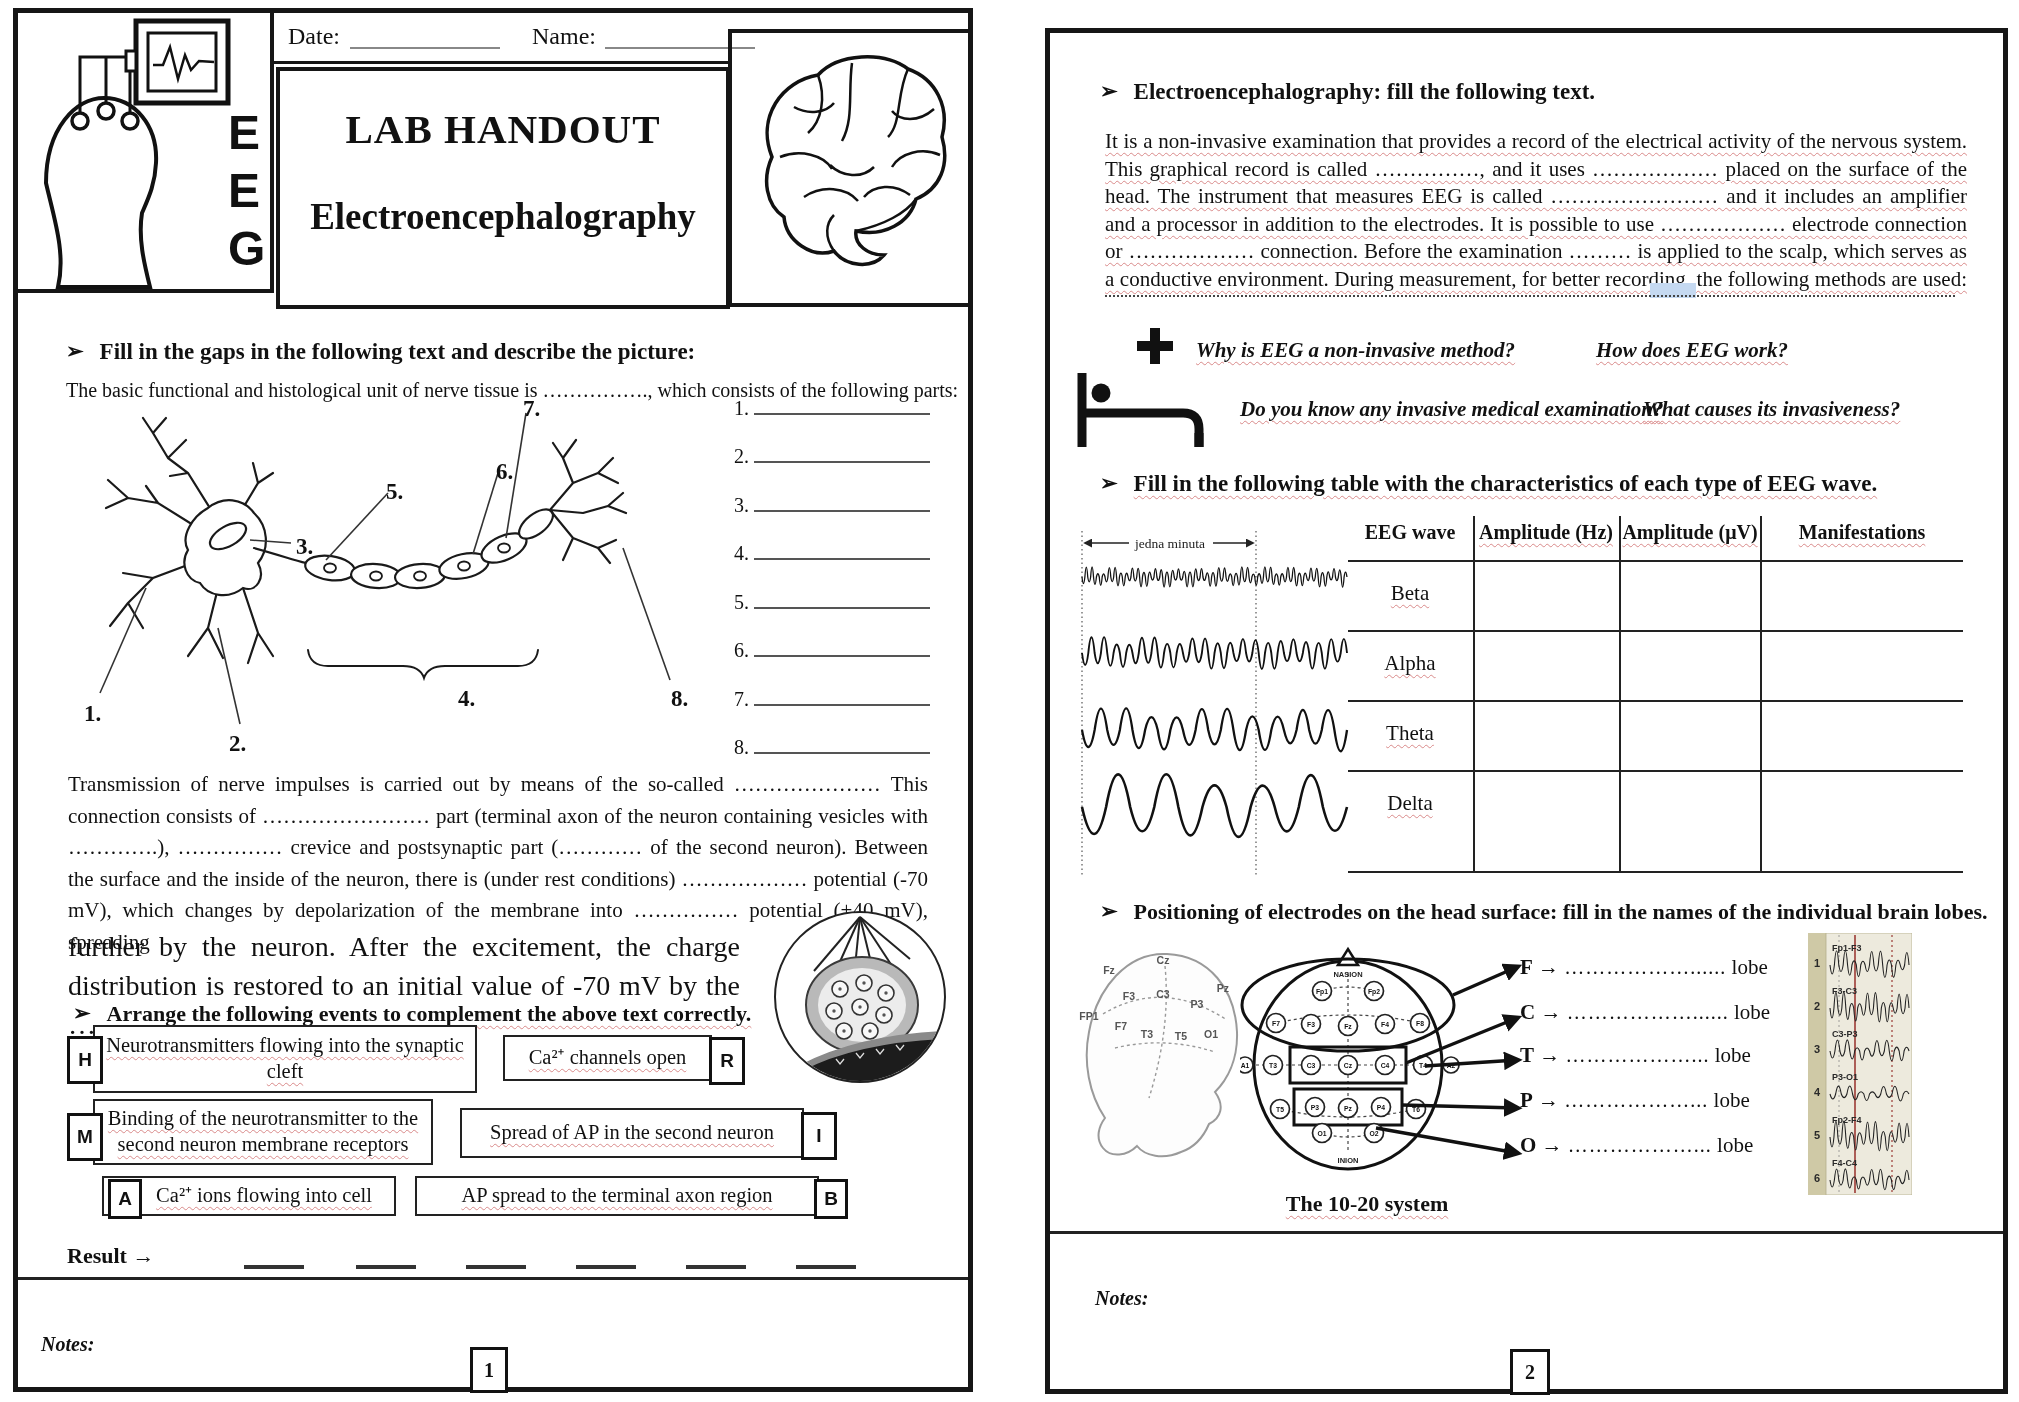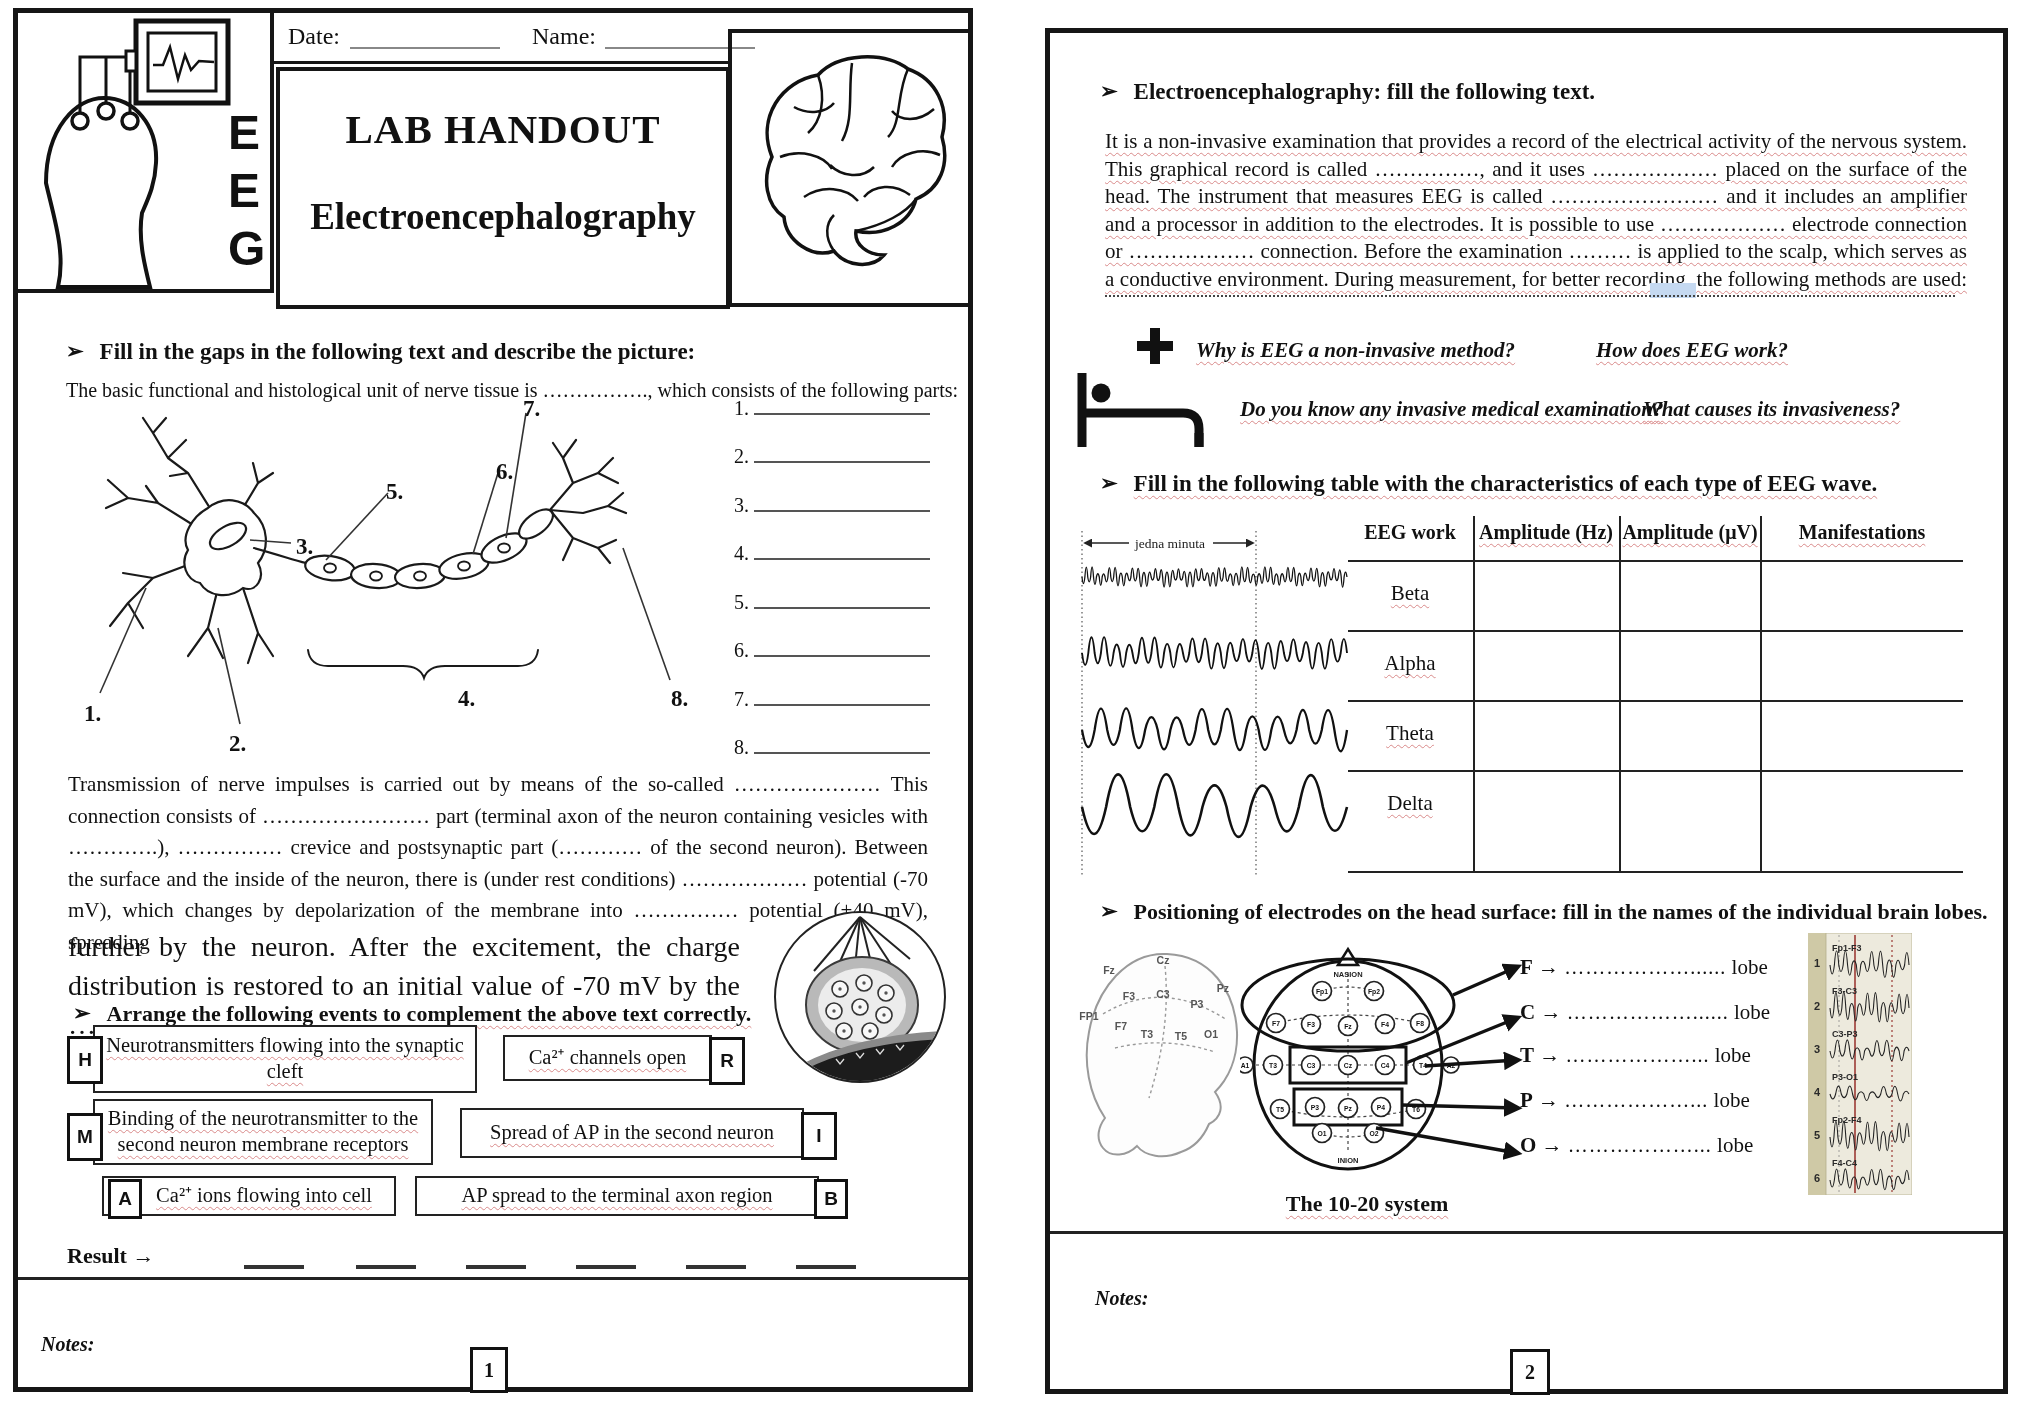--- a/index.html
+++ b/index.html
@@ -277,21 +277,21 @@
       <line x1="191" y1="6" x2="191" y2="350" stroke="#555" stroke-width="1.2" stroke-dasharray="1.5,3"></line>
       <line x1="20" y1="18" x2="64" y2="18" stroke="#222" stroke-width="1.5" marker-start="url(#wfArr)"></line>
       <line x1="148" y1="18" x2="188" y2="18" stroke="#222" stroke-width="1.5" marker-end="url(#wfArr)"></line>
       <text x="105" y="23" text-anchor="middle" font-size="13.5" fill="#222" font-family="Liberation Serif,serif">jedna minuta</text>
       <path fill="none" stroke="#111" stroke-width="1.3" d="M17,52 q1.44,13.00 2.88,0 q1.44,-19.83 2.88,0 q1.44,9.72 2.88,0 q1.44,-19.98 2.88,0 q1.44,14.65 2.88,0 q1.44,-6.55 2.88,0 q1.44,16.50 2.88,0 q1.44,-6.18 2.88,0 q1.44,9.80 2.88,0 q1.44,-18.89 2.88,0 q1.44,9.09 2.88,0 q1.44,-19.35 2.88,0 q1.44,17.57 2.88,0 q1.44,-7.76 2.88,0 q1.44,17.47 2.88,0 q1.44,-7.46 2.88,0 q1.44,7.32 2.88,0 q1.44,-17.58 2.88,0 q1.44,7.90 2.88,0 q1.44,-17.44 2.88,0 q1.44,19.50 2.88,0 q1.44,-9.01 2.88,0 q1.44,18.74 2.88,0 q1.44,-9.92 2.88,0 q1.44,6.02 2.88,0 q1.44,-16.55 2.88,0 q1.44,6.72 2.88,0 q1.44,-14.53 2.88,0 q1.44,20.14 2.88,0 q1.44,-9.71 2.88,0 q1.44,19.67 2.88,0 q1.44,-13.11 2.88,0 q1.44,6.00 2.88,0 q1.44,-16.26 2.88,0 q1.44,6.19 2.88,0 q1.44,-11.24 2.88,0 q1.44,19.61 2.88,0 q1.44,-9.56 2.88,0 q1.44,19.66 2.88,0 q1.44,-16.31 2.88,0 q1.44,6.96 2.88,0 q1.44,-16.82 2.88,0 q1.44,6.80 2.88,0 q1.44,-8.31 2.88,0 q1.44,18.37 2.88,0 q1.44,-8.65 2.88,0 q1.44,18.40 2.88,0 q1.44,-18.82 2.88,0 q1.44,8.31 2.88,0 q1.44,-17.96 2.88,0 q1.44,8.69 2.88,0 q1.44,-6.36 2.88,0 q1.44,17.08 2.88,0 q1.44,-7.42 2.88,0 q1.44,15.95 2.88,0 q1.44,-20.13 2.88,0 q1.44,9.40 2.88,0 q1.44,-19.12 2.88,0 q1.44,11.58 2.88,0 q1.44,-5.70 2.88,0 q1.44,16.31 2.88,0 q1.44,-6.51 2.88,0 q1.44,12.78 2.88,0 q1.44,-20.16 2.88,0 q1.44,9.77 2.88,0 q1.44,-19.64 2.88,0 q1.44,14.87 2.88,0 q1.44,-6.24 2.88,0 q1.44,16.38 2.88,0 q1.44,-6.50 2.88,0 q1.44,9.57 2.88,0 q1.44,-19.18 2.88,0 q1.44,9.27 2.88,0 q1.44,-19.04 2.88,0 q1.44,17.81 2.88,0 q1.44,-7.50 2.88,0 q1.44,17.23 2.88,0 q1.44,-7.74 2.88,0 q1.44,7.05 2.88,0 q1.44,-17.80 2.88,0 q1.44,8.18 2.88,0 q1.44,-17.17 2.88,0 q1.44,19.78 2.88,0 q1.44,-8.85 2.88,0 q1.44,18.42 2.88,0 q1.44,-10.17 2.88,0 q1.44,5.72 2.88,0 q1.44,-16.64 2.88,0 q1.44,7.06 2.88,0 q1.44,-14.30 2.88,0 q1.44,20.45 2.88,0 q1.44,-9.68 2.88,0"></path>
       <path fill="none" stroke="#111" stroke-width="1.9" d="M17,128 q3.15,24.00 6.31,0 q3.15,-31.57 6.31,0 q3.15,20.37 6.31,0 q3.15,-31.73 6.31,0 q3.15,25.82 6.31,0 q3.15,-16.86 6.31,0 q3.15,27.87 6.31,0 q3.15,-16.44 6.31,0 q3.15,20.46 6.31,0 q3.15,-30.52 6.31,0 q3.15,19.67 6.31,0 q3.15,-31.03 6.31,0 q3.15,29.06 6.31,0 q3.15,-18.20 6.31,0 q3.15,28.95 6.31,0 q3.15,-17.86 6.31,0 q3.15,17.71 6.31,0 q3.15,-29.07 6.31,0 q3.15,18.35 6.31,0 q3.15,-28.92 6.31,0 q3.15,31.19 6.31,0 q3.15,-19.58 6.31,0 q3.15,30.35 6.31,0 q3.15,-20.59 6.31,0 q3.15,16.27 6.31,0 q3.15,-27.93 6.31,0 q3.15,17.04 6.31,0 q3.15,-25.70 6.31,0 q3.15,31.91 6.31,0 q3.15,-20.35 6.31,0 q3.15,31.38 6.31,0 q3.15,-24.12 6.31,0 q3.15,16.25 6.31,0 q3.15,-27.61 6.31,0 q3.15,16.46 6.31,0 q3.15,-22.05 6.31,0 q3.15,31.32 6.31,0 q3.15,-20.19 6.31,0 q3.15,31.38 6.31,0 q3.15,-27.67 6.31,0 q3.15,17.31 6.31,0 q3.15,-28.23 6.31,0"></path>
       <path fill="none" stroke="#111" stroke-width="2.3" d="M17,205 q6.31,34.00 12.62,0 q6.31,-42.94 12.62,0 q6.31,29.71 12.62,0 q6.31,-43.12 12.62,0 q6.31,36.15 12.62,0 q6.31,-25.57 12.62,0 q6.31,38.57 12.62,0 q6.31,-25.08 12.62,0 q6.31,29.82 12.62,0 q6.31,-41.70 12.62,0 q6.31,28.89 12.62,0 q6.31,-42.30 12.62,0 q6.31,39.97 12.62,0 q6.31,-27.15 12.62,0 q6.31,39.84 12.62,0 q6.31,-26.75 12.62,0 q6.31,26.57 12.62,0 q6.31,-39.99 12.62,0 q6.31,27.33 12.62,0 q6.31,-39.80 12.62,0 q6.31,42.49 12.62,0"></path>
       <path fill="none" stroke="#111" stroke-width="2.6" d="M17,282 q12.05,54.00 24.09,0 q12.05,-65.35 24.09,0 q12.05,48.55 24.09,0 q12.05,-65.59 24.09,0 q12.05,56.73 24.09,0 q12.05,-43.29 24.09,0 q12.05,59.81 24.09,0 q12.05,-42.66 24.09,0 q12.05,48.69 24.09,0 q12.05,-63.78 24.09,0 q12.05,47.50 24.09,0"></path>
     </svg>
 
-    <div class="thead" style="left:300px;top:488px;width:120px;">EEG work</div>
+    <div class="thead" style="left:300px;top:488px;width:120px;">EEG wave</div>
     <div class="thead wavy" style="left:426px;top:488px;width:140px;">Amplitude (Hz)</div>
     <div class="thead wavy" style="left:572px;top:488px;width:136px;">Amplitude (μV)</div>
     <div class="thead wavy" style="left:713px;top:488px;width:198px;">Manifestations</div>
     <div class="hline" style="left:298px;top:527px;width:615px;height:2px;"></div>
     <div class="hline" style="left:298px;top:597px;width:615px;height:1.5px;"></div>
     <div class="hline" style="left:298px;top:667px;width:615px;height:1.5px;"></div>
     <div class="hline" style="left:298px;top:737px;width:615px;height:1.5px;"></div>
     <div class="hline" style="left:298px;top:838px;width:615px;height:2px;"></div>
     <div class="vline" style="left:423px;top:483px;width:2px;height:356px;"></div>
     <div class="vline" style="left:569px;top:483px;width:2px;height:356px;"></div>

